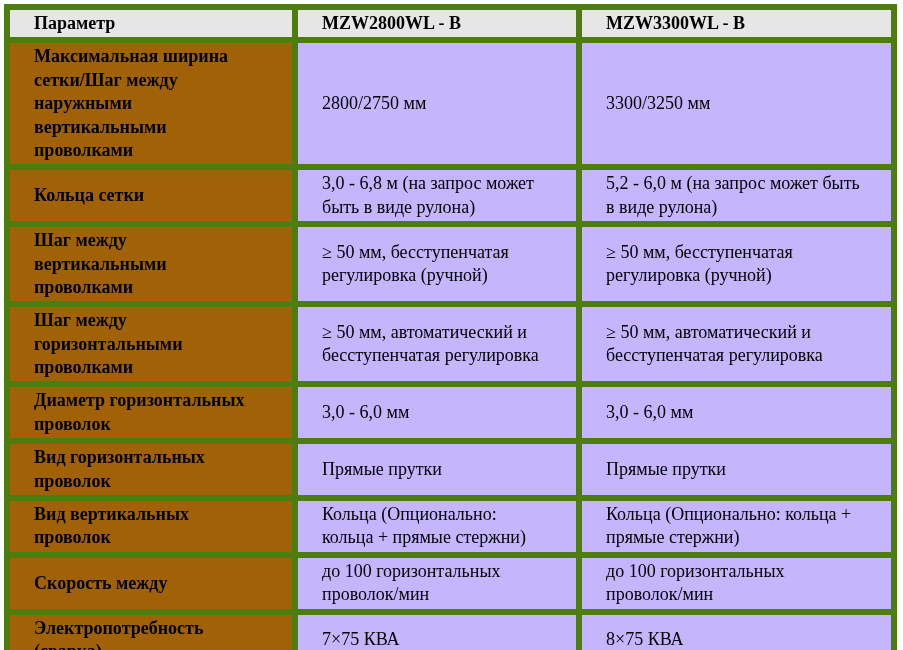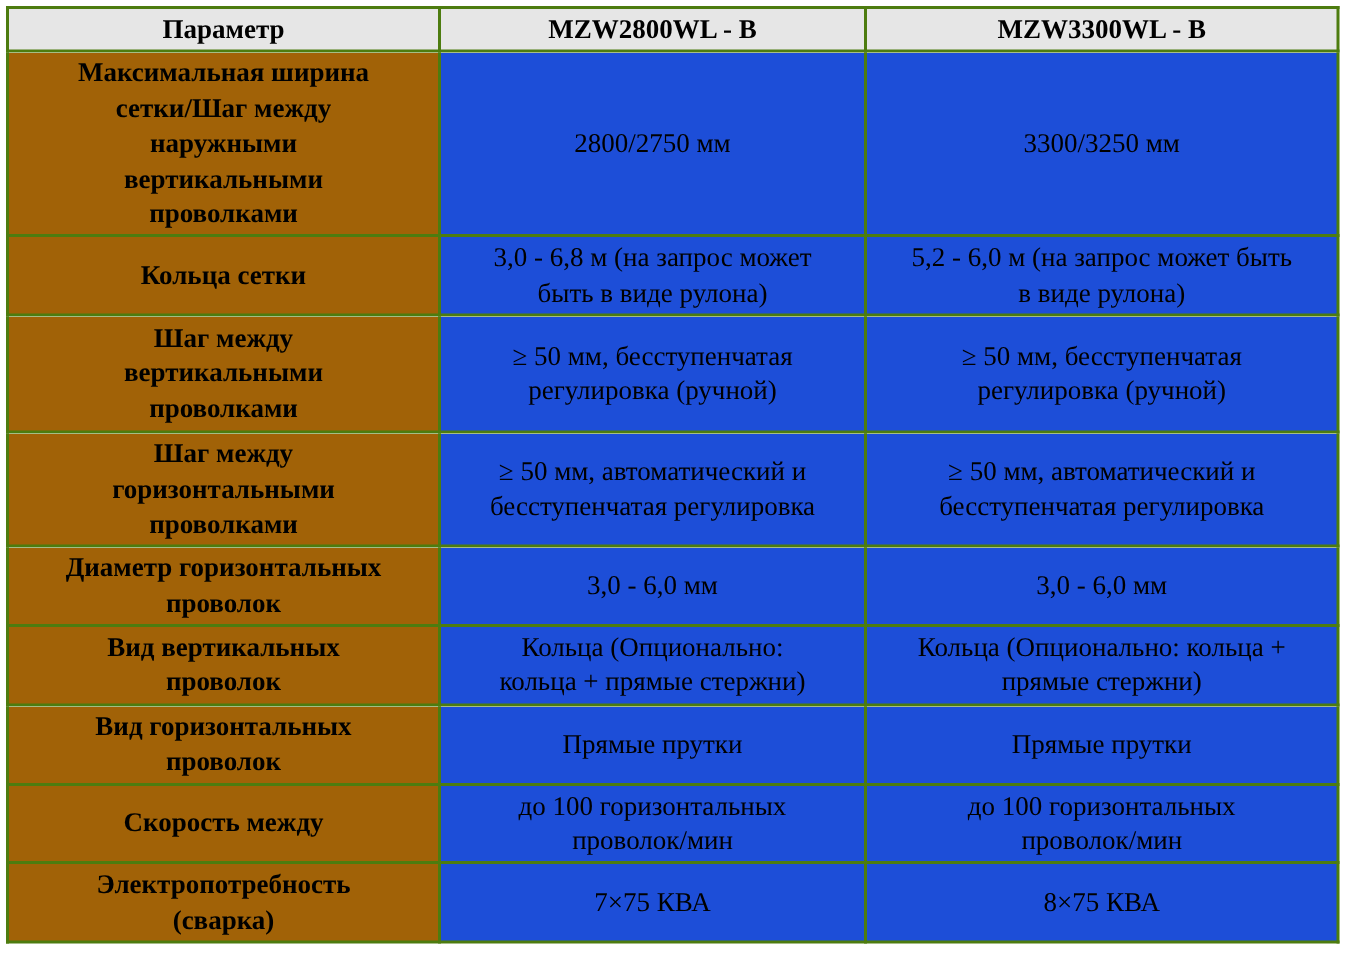--- a/index.html
+++ b/index.html
@@ -14,41 +14,41 @@
   }
   .page {
     padding: 4px 0 0 4px;
   }
   table.specs {
     border-collapse: collapse;
     table-layout: fixed;
     width: 887px;
   }
   table.specs th, table.specs td {
-    border: 2px solid #4d7c0f;
-    text-align: center;
+    border: 6px solid #4d7c0f;
+    text-align: left;
     vertical-align: middle;
     font-size: 18px;
     line-height: 1.3;
     padding: 2px 24px;
     white-space: pre-line;
     overflow: hidden;
   }
   thead th {
     background: #e6e6e6;
     font-weight: bold;
     border-bottom-width: 3px;
   }
   thead tr { height: 25px; }
   tbody th.param {
     background: #a16207;
     font-weight: bold;
   }
   tbody td.value {
-    background: #1d4ed8;
+    background: #c4b5fd;
     font-weight: normal;
   }
   col.c-param { width: 288px; }
   col.c-m1    { width: 284px; }
   col.c-m2    { width: 315px; }
   tbody tr:nth-child(1)  { height: 118px; }
   tbody tr:nth-child(2)  { height: 45px; }
   tbody tr:nth-child(3)  { height: 78px; }
   tbody tr:nth-child(4)  { height: 70px; }
   tbody tr:nth-child(5)  { height: 44px; }
@@ -116,33 +116,33 @@
 
 
   <tr>
     <th class="param" scope="row">Диаметр горизонтальных
 проволок</th>
     <td class="value">3,0 - 6,0 мм</td>
     <td class="value">3,0 - 6,0 мм</td>
   </tr>
 
   <tr>
+    <th class="param" scope="row">Вид горизонтальных
+проволок</th>
+    <td class="value">Прямые прутки</td>
+    <td class="value">Прямые прутки</td>
+  </tr>
+
+  <tr>
     <th class="param" scope="row">Вид вертикальных
 проволок</th>
     <td class="value">Кольца (Опционально:
 кольца + прямые стержни)</td>
     <td class="value">Кольца (Опционально: кольца +
 прямые стержни)</td>
-  </tr>
-
-  <tr>
-    <th class="param" scope="row">Вид горизонтальных
-проволок</th>
-    <td class="value">Прямые прутки</td>
-    <td class="value">Прямые прутки</td>
   </tr>
 
   <tr>
     <th class="param" scope="row">Скорость между</th>
     <td class="value">до 100 горизонтальных
 проволок/мин</td>
     <td class="value">до 100 горизонтальных
 проволок/мин</td>
   </tr>
 

